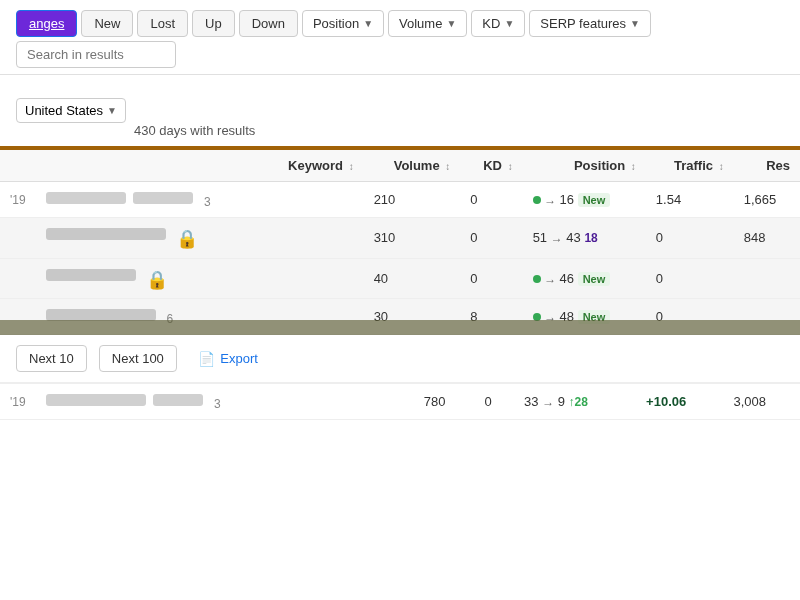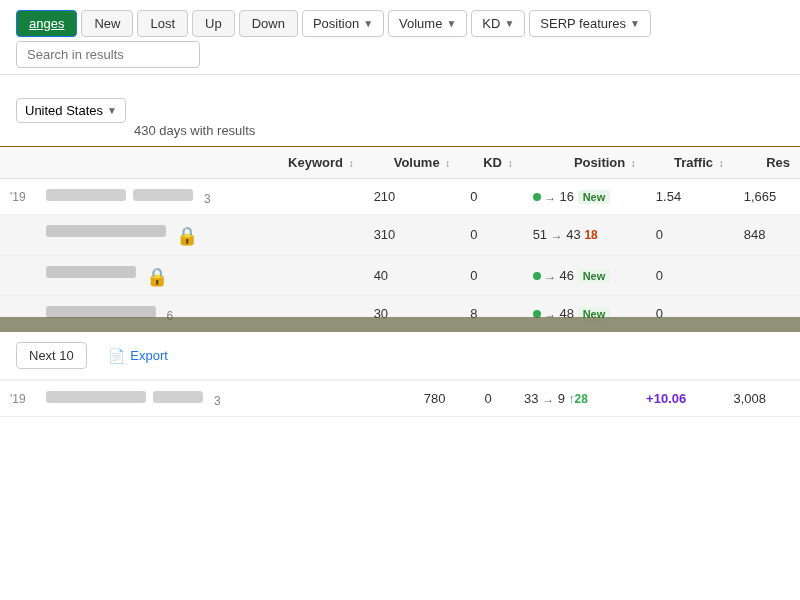--- a/index.html
+++ b/index.html
@@ -34,21 +34,21 @@
     .tab-btn {
       padding: 5px 12px;
       border: 1px solid #ccc;
       border-radius: 4px;
       background: #f5f5f5;
       cursor: pointer;
       font-size: 13px;
       color: #333;
     }
     .tab-btn.active {
-      background: #15803d;
+      background: #6d28d9;
       color: #fff;
       border-color: #1a73e8;
       text-decoration: underline;
     }
 
     .dropdown-btn {
       padding: 5px 10px;
       border: 1px solid #ccc;
       border-radius: 4px;
       background: #fff;
@@ -62,29 +62,29 @@
     .dropdown-btn .arrow {
       font-size: 10px;
       color: #666;
     }
 
     .search-box {
       padding: 5px 10px;
       border: 1px solid #ccc;
       border-radius: 4px;
       font-size: 13px;
-      width: 184px;
+      width: 160px;
       color: #999;
     }
 
     .filter-bar {
       display: flex;
       align-items: center;
       padding: 8px 16px;
-      border-bottom: 1px solid #a16207;
+      border-bottom: 4px solid #a16207;
       gap: 8px;
     }
     .location-btn {
       display: flex;
       align-items: center;
       gap: 4px;
       padding: 4px 8px;
       border: 1px solid #ccc;
       border-radius: 4px;
       background: #fff;
@@ -151,21 +151,21 @@
       background: #e8f5e9;
       color: #2e7d32;
       font-size: 11px;
       font-weight: 600;
       padding: 1px 5px;
       border-radius: 3px;
     }
 
     .badge-number {
       display: inline-block;
-      color: #c2410c;
+      color: #4c1d95;
       font-size: 12px;
       font-weight: 600;
     }
 
     .green-dot {
       display: inline-block;
       width: 8px;
       height: 8px;
       background: #34a853;
       border-radius: 50%;
@@ -373,20 +373,21 @@
     </tbody>
   </table>
 
   <div class="overlay">
     
   </div>
 </div>
 
 <div class="pagination-row">
   <button class="pagination-btn">Next 10</button>
+  <button class="pagination-btn">Next 100</button>
   <button class="export-btn">
     <span class="export-icon" style="color:#1a73e8;">📄</span>
     <span>Export</span>
   </button>
 </div>
 
 <div style="border-top:1px solid #eee;">
   <table style="width:100%; border-collapse:collapse; font-size:13px;">
     <tbody>
       <tr>
@@ -395,18 +396,18 @@
           <span class="keyword-blur" style="width:100px;"></span>
           <span class="keyword-blur" style="width:50px; margin-left:4px;"></span>
           &nbsp;&nbsp;<span style="color:#888; font-size:12px;">3</span>
         </td>
         <td style="padding:8px 10px;">780</td>
         <td style="padding:8px 10px;">0</td>
         <td style="padding:8px 10px;">
           33 <span class="arrow-right">→</span> 9
           <span class="badge-number" style="color:#34a853;"> ↑28</span>
         </td>
-        <td style="padding:7px 10px; color:#6d28d9; font-weight:600;">+10.06</td>
+        <td style="padding:7px 10px; color:#14532d; font-weight:600;">+10.06</td>
         <td style="padding:8px 10px;">3,008</td>
       </tr>
     </tbody>
   </table>
 </div>
 
 </body></html>

